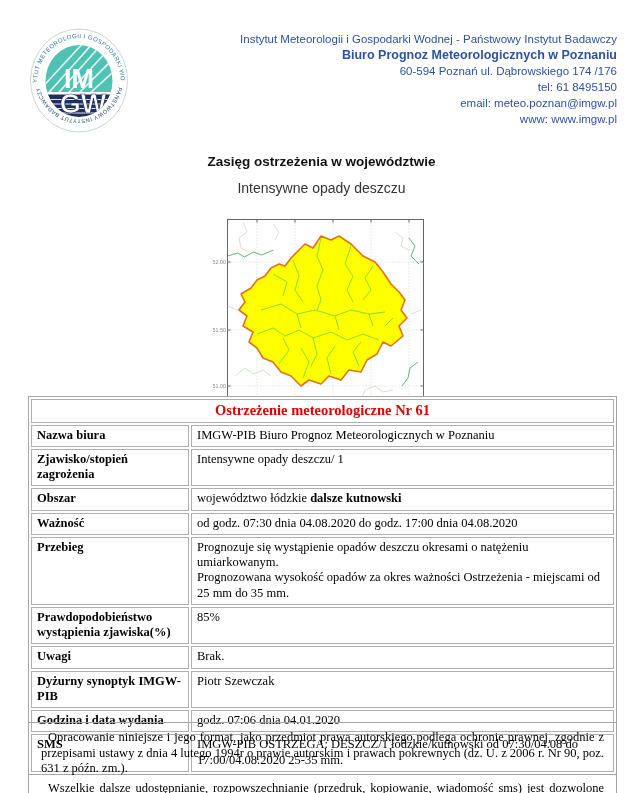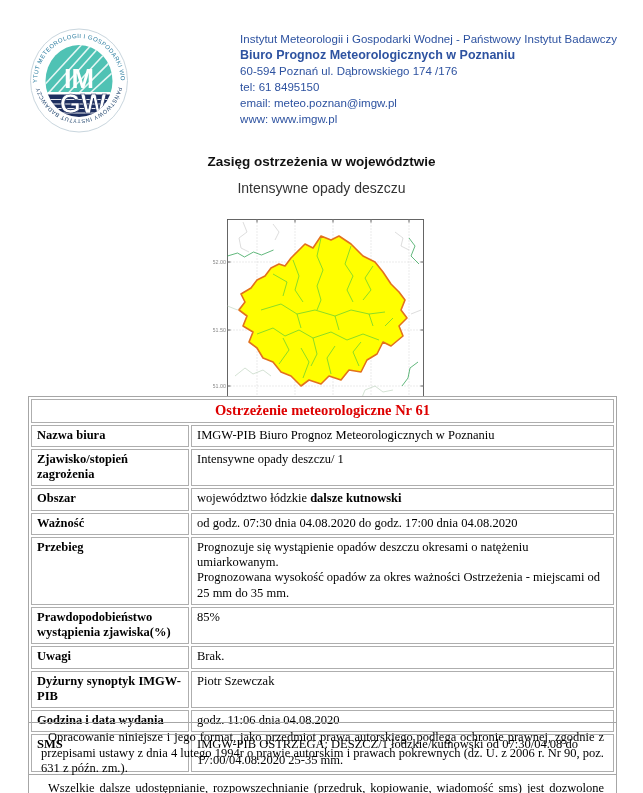--- a/index.html
+++ b/index.html
@@ -4,21 +4,21 @@
 <style>
   html,body { margin:0; padding:0; }
   body { background:#ffffff; }
   .page {
     position:relative; width:643px; height:793px; background:#ffffff;
     font-family:"Liberation Sans", sans-serif; color:#000; overflow:hidden;
   }
   
   .logo { position:absolute; left:29px; top:27px; width:100px; height:107px; }
   .contact {
-    position:absolute; top:31px; right:26px; 
+    position:absolute; top:31px; right:26px; text-align:right;
     color:#2d52a0; font-size:11.5px; line-height:16px;
   }
   .contact .l2 { font-weight:bold; font-size:12.5px; }
   
   .section-title {
     position:absolute; top:154px; left:0; width:100%; text-align:center;
     font-weight:bold; font-size:13.5px; color:#111;
   }
   
   .map-wrap { position:absolute; top:180px; left:0; width:100%; text-align:center; }
@@ -217,21 +217,21 @@
       <tr>
         <td class="label">Uwagi</td>
         <td>Brak.</td>
       </tr>
       <tr>
         <td class="label">Dyżurny synoptyk IMGW-PIB</td>
         <td>Piotr Szewczak</td>
       </tr>
       <tr>
         <td class="label">Godzina i data wydania</td>
-        <td>godz. 11:06 dnia 04.08.2020</td>
+        <td>godz. 07:06 dnia 04.01.2020</td>
       </tr>
       <tr>
         <td class="label">SMS</td>
         <td>IMGW-PIB OSTRZEGA: DESZCZ/1 łódzkie/kutnowski od 07:30/04.08 do 17:00/04.08.2020 25-35 mm.</td>
       </tr>
     </tbody>
   </table>
 
   <div class="footer">
     <p>Opracowanie niniejsze i jego format, jako przedmiot prawa autorskiego podlega ochronie prawnej, zgodnie z przepisami ustawy z dnia 4 lutego 1994r o prawie autorskim i prawach pokrewnych (dz. U. z 2006 r. Nr 90, poz. 631 z późn. zm.).</p>

